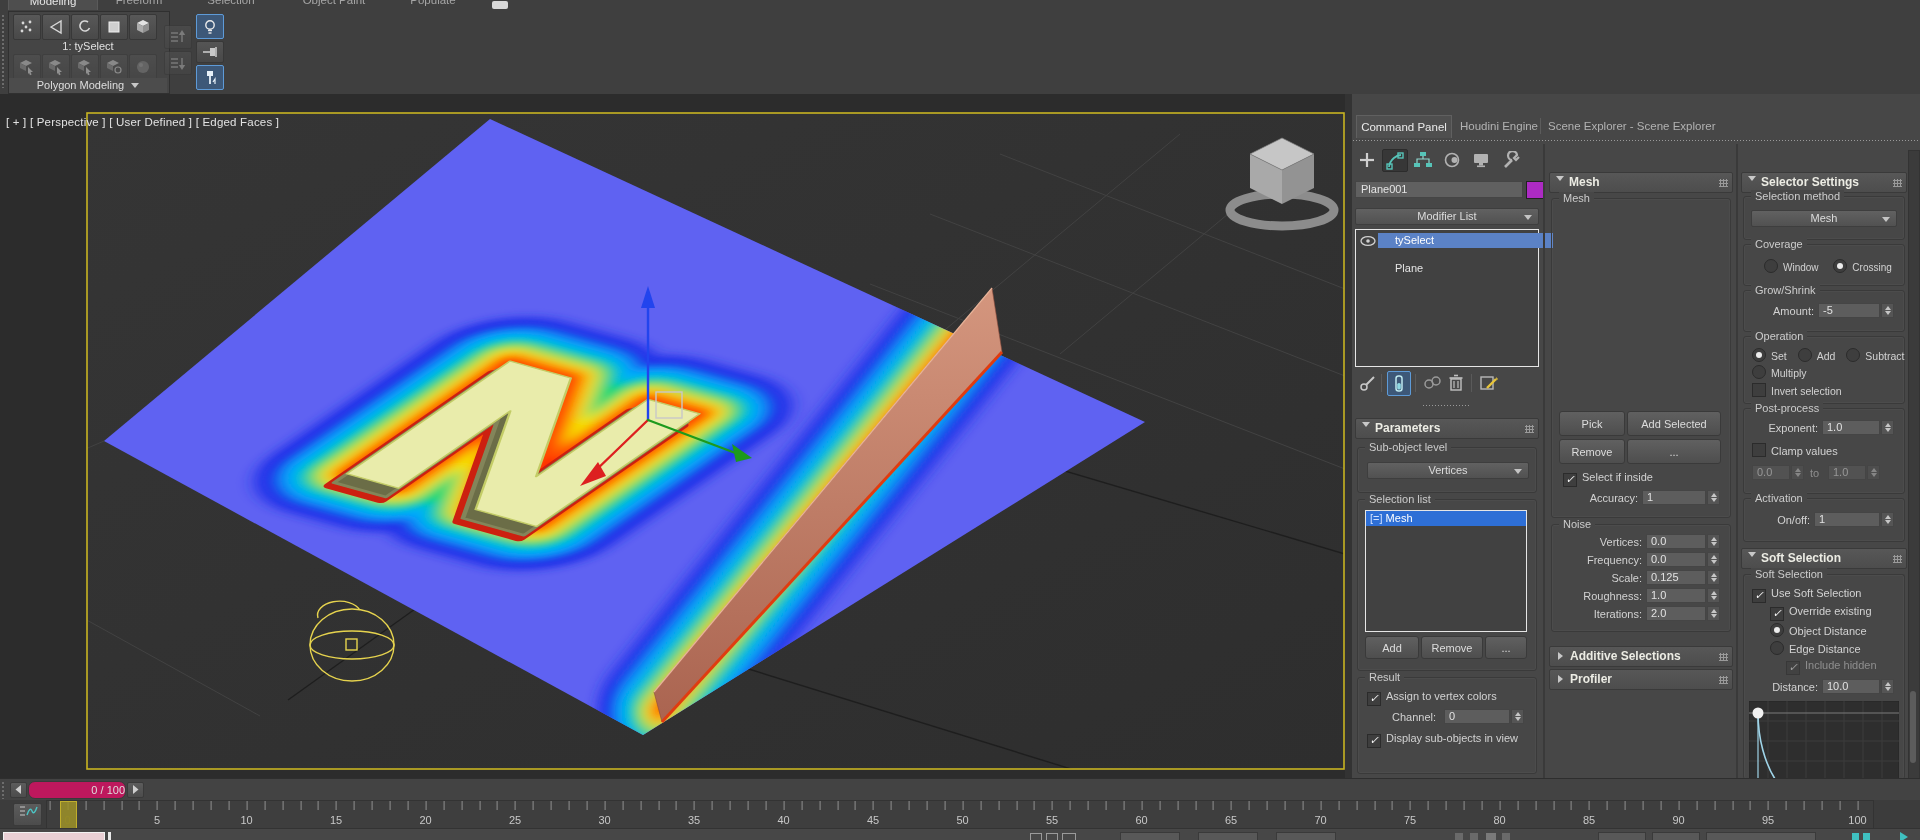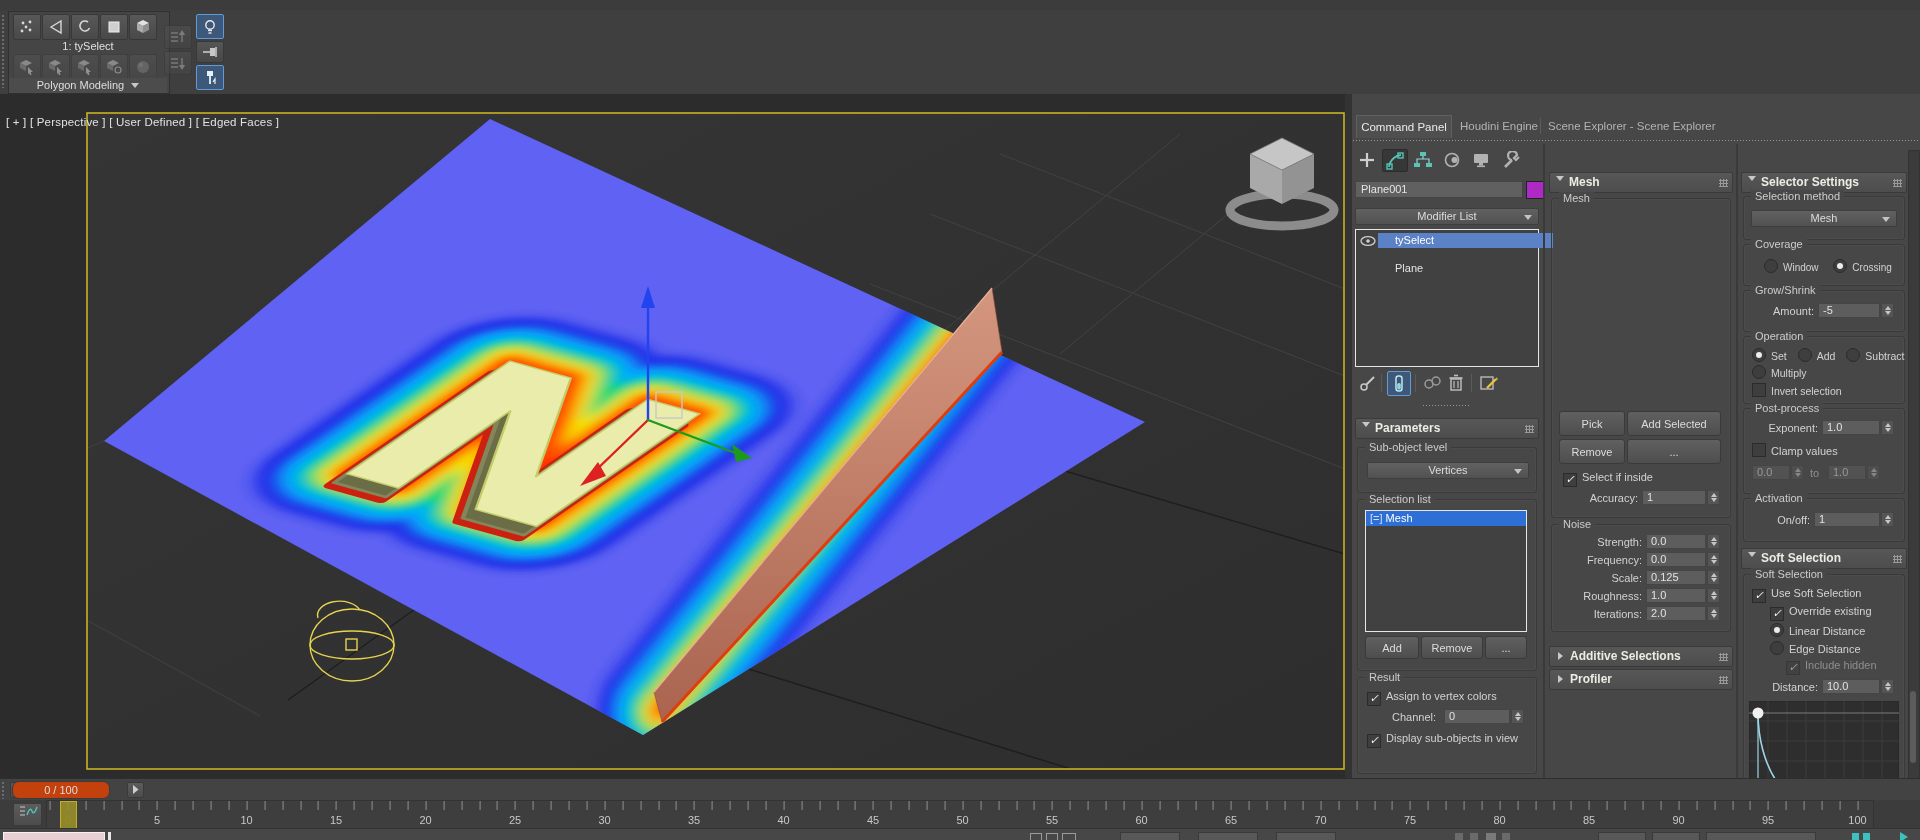--- a/index.html
+++ b/index.html
@@ -56,20 +56,28 @@
   .tlbtn{background:linear-gradient(#5c5c5c,#4c4c4c);border:1px solid #3a3a3a;border-radius:2px;color:#cfcfcf;
          text-align:center;line-height:13px;font-size:10px;}
   .tick{position:absolute;top:13px;width:30px;margin-left:-15px;text-align:center;color:#c8c8c8;font-size:11px;}
   .statbox{position:absolute;background:#585858;border:1px solid #3a3a3a;height:8px;}
 </style>
 </head>
 <body>
 
 <div id="root">
 
+  <div class="a tabs" style="left:0;top:0;width:1920px;height:10px;">
+    <div class="rtab act" style="left:8px;width:88px;">Modeling</div>
+    <div class="rtab" style="left:104px;width:70px;">Freeform</div>
+    <div class="rtab" style="left:196px;width:70px;">Selection</div>
+    <div class="rtab" style="left:294px;width:80px;">Object Paint</div>
+    <div class="rtab" style="left:402px;width:62px;">Populate</div>
+    <div class="a" style="left:492px;top:1px;width:16px;height:8px;background:#d8d8d8;border-radius:2px;"></div>
+  </div>
 
   <div class="a" style="left:0;top:10px;width:1920px;height:84px;background:#3f3f3f;border-bottom:1px solid #2a2a2a;">
     <div class="a grip-v" style="left:1px;top:4px;width:5px;height:74px;"></div>
 
     <div class="a panelbox" style="left:8px;top:1px;width:160px;height:81px;">
 
       <div class="rbtn" style="left:4px;top:2px;">
         <svg width="18" height="18">
             <g fill="#d8d8d8">
               <circle cx="5" cy="5" r="1.4"></circle>
@@ -467,21 +475,21 @@
       <div class="a spin" style="left:90px;top:291px;width:78px;height:15px;">
         <div class="sv">1</div>
         <div class="sb">
             <b class="up"></b>
             <b class="dn"></b>
           </div>
       </div>
     </div>
     <div class="a grp" style="left:199px;top:430px;width:178px;height:106px;">
       <span class="gl">Noise</span>
-      <div class="row lab" style="left:4px;top:11px;width:86px;text-align:right;">Strength:</div>
+      <div class="row lab" style="left:4px;top:11px;width:86px;text-align:right;">Vertices:</div>
       <div class="a spin" style="left:94px;top:9px;width:74px;height:15px;">
           <div class="sv">0.0</div>
           <div class="sb">
             <b class="up"></b>
             <b class="dn"></b>
           </div>
         </div>
       <div class="row lab" style="left:4px;top:29px;width:86px;text-align:right;">Frequency:</div>
       <div class="a spin" style="left:94px;top:27px;width:74px;height:15px;">
           <div class="sv">0.0</div>
@@ -611,21 +619,21 @@
     </div>
     <div class="a grp" style="left:391px;top:480px;width:160px;height:204px;border-bottom:none;">
       <span class="gl">Soft Selection</span>
       <div class="row" style="left:8px;top:12px;">
         <span class="cb"><i>✓</i></span><span class="lab">Use Soft Selection</span>
       </div>
       <div class="row" style="left:26px;top:30px;">
         <span class="cb"><i>✓</i></span><span class="lab">Override existing</span>
       </div>
       <div class="row" style="left:26px;top:48px;">
-        <span class="rb on"></span><span class="lab">Linear Distance</span>
+        <span class="rb on"></span><span class="lab">Object Distance</span>
       </div>
       <div class="row" style="left:26px;top:66px;">
         <span class="rb"></span><span class="lab">Edge Distance</span>
       </div>
       <div class="row dim" style="left:42px;top:84px;">
         <span class="cb"><i>✓</i></span><span class="lab">Include hidden</span>
       </div>
       <div class="row lab" style="left:8px;top:106px;width:66px;text-align:right;">Distance:</div>
       <div class="a spin" style="left:78px;top:104px;width:72px;height:15px;">
           <div class="sv">10.0</div>
@@ -661,21 +669,21 @@
     </div>
   </div>
 
   <div class="a" style="left:0;top:778px;width:1920px;height:22px;background:#434343;border-top:1px solid #2e2e2e;">
     <div class="a grip-v" style="left:1px;top:2px;width:5px;height:18px;"></div>
     <div class="a tlbtn" style="left:10px;top:3px;width:15px;height:14px;">
       <svg width="7" height="9" style="margin-top:2px">
           <polygon points="6,0 6,9 0.5,4.5" fill="#cfcfcf"></polygon>
         </svg>
     </div>
-    <div class="a" style="left:12px;top:2px;width:96px;height:16px;background:#c2410c;border:1px solid #3a3a3a;border-radius:7px;text-align:center;line-height:16px;color:#dedede;">0 / 100</div>
+    <div class="a" style="left:28px;top:2px;width:96px;height:16px;background:#be185d;border:1px solid #3a3a3a;border-radius:7px;text-align:right;line-height:16px;color:#dedede;">0 / 100</div>
     <div class="a tlbtn" style="left:127px;top:3px;width:15px;height:14px;">
       <svg width="7" height="9" style="margin-top:2px">
           <polygon points="1,0 1,9 6.5,4.5" fill="#cfcfcf"></polygon>
         </svg>
     </div>
   </div>
 
   <div class="a" style="left:0;top:800px;width:1920px;height:28px;background:#3c3c3c;">
     <div class="a tlbtn" style="left:13px;top:3px;width:27px;height:21px;">
       <svg width="20" height="14">

